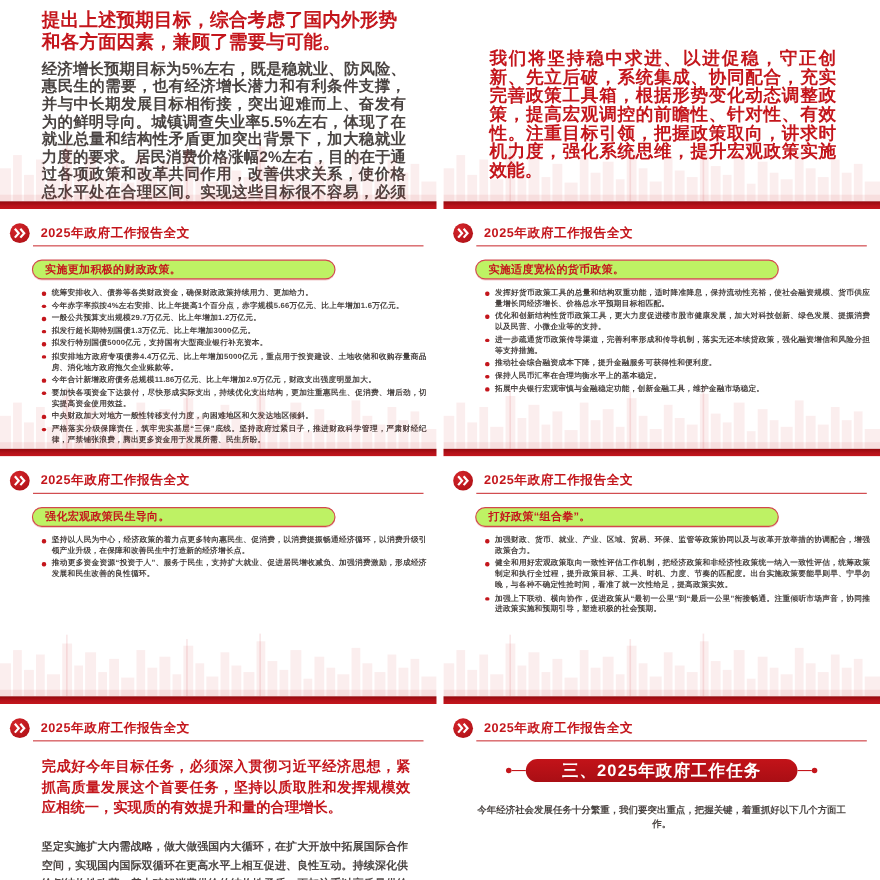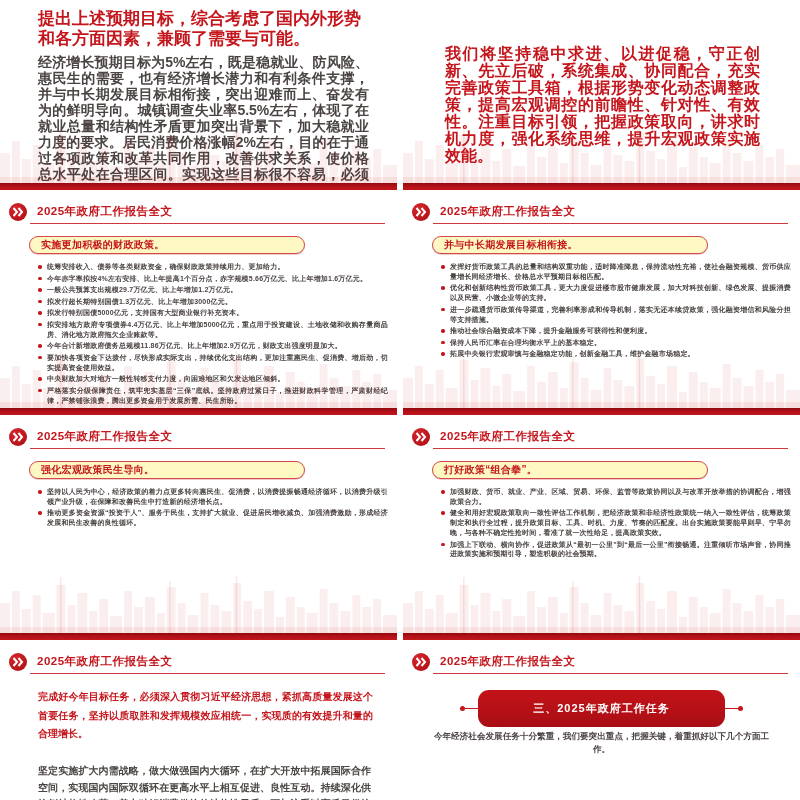--- a/index.html
+++ b/index.html
@@ -20,44 +20,44 @@
   
   .hdr{position:absolute;top:12px;left:9px;right:10px;height:24px;}
   .badge{position:absolute;left:0;top:1px;width:18px;height:18px;border-radius:50%;
          background:radial-gradient(circle at 35% 30%,#d6262c,#a80d12);display:flex;align-items:center;justify-content:center;}
   .badge svg{width:12px;height:10px;}
   .hdr-title{position:absolute;left:28px;top:2px;font-size:11.5px;font-weight:bold;color:var(--red);letter-spacing:.5px;white-space:nowrap;}
   .hdr-rule{position:absolute;left:21px;right:2px;top:21px;height:1px;background:var(--red);opacity:.85;}
 
   
   .topic{position:absolute;top:46px;left:29px;width:276px;height:18px;border:1px solid #d2484d;border-radius:10px;
-         background:#fef9c3;box-shadow:0 1px 0 rgba(196,22,28,.22);display:flex;align-items:center;}
+         background:#bef264;box-shadow:0 1px 0 rgba(196,22,28,.22);display:flex;align-items:center;}
   .topic span{padding-left:11px;font-size:10px;font-weight:bold;color:var(--red);letter-spacing:.3px;white-space:nowrap;}
 
   
   .bullets{position:absolute;top:72px;left:38px;right:9px;list-style:none;}
   .bullets li{position:relative;padding-left:9px;font-size:7px;line-height:9.8px;margin-bottom:1.8px;
               color:var(--ink);font-weight:600;text-align:justify;letter-spacing:.2px;}
   .bullets li::before{content:'';position:absolute;left:0;top:3px;width:3.5px;height:3.5px;border-radius:50%;background:var(--red);}
 
   
   .s0-title{position:absolute;top:44px;left:38px;right:26px;font-size:17px;line-height:19.5px;font-weight:bold;color:var(--red);}
   .s0-body{position:absolute;top:89px;left:38px;right:28px;font-size:14px;line-height:16px;font-weight:600;color:var(--ink);text-align:justify;}
   
   .s1-body{position:absolute;top:80px;left:42px;right:40px;font-size:16px;line-height:17px;font-weight:bold;color:var(--red);text-align:justify;}
   
-  .s6-red{position:absolute;top:48px;left:38px;right:24px;font-size:10px;line-height:18.5px;font-weight:bold;color:var(--red);text-align:justify;}
+  .s6-red{position:absolute;top:48px;left:38px;right:24px;font-size:13px;line-height:18.5px;font-weight:bold;color:var(--red);text-align:justify;}
   .s6-body{position:absolute;top:123px;left:38px;right:26px;font-size:10px;line-height:16.5px;font-weight:600;color:var(--ink);text-align:justify;}
   
   .banner-row{position:absolute;top:50px;left:0;right:0;display:flex;align-items:center;justify-content:center;}
   .b-dot{width:5px;height:5px;border-radius:50%;background:var(--red);}
   .b-line{width:13px;height:1px;background:var(--red);}
-  .b-pill{min-width:247px;height:37px;padding:0 16px;border-radius:11px;
+  .b-pill{min-width:247px;height:21px;padding:0 16px;border-radius:11px;
           background:linear-gradient(180deg,#c31319 0%,#a90e14 100%);
-          color:#fff;font-size:11px;font-weight:bold;letter-spacing:1px;
+          color:#fff;font-size:15px;font-weight:bold;letter-spacing:1px;
           display:flex;align-items:center;justify-content:center;white-space:nowrap;}
   .s7-body{position:absolute;top:90px;left:24px;right:24px;text-align:center;font-size:8.6px;line-height:13px;font-weight:700;color:var(--ink);}
 </style>
 </head>
 <body>
 
 <div class="canvas">
   <div class="grid">
 
     <div class="slide">
@@ -231,21 +231,21 @@
         <div class="badge">
           <svg viewBox="0 0 12 10">
               <path d="M1.5 1 L5 5 L1.5 9" fill="none" stroke="#fff" stroke-width="2"></path>
               <path d="M6.5 1 L10 5 L6.5 9" fill="none" stroke="#fff" stroke-width="2"></path>
             </svg>
         </div>
         <div class="hdr-title">2025年政府工作报告全文</div>
         <div class="hdr-rule"></div>
       </div>
       <div class="topic">
-          <span>并与中长期发展目标相衔接。</span>
+          <span>实施适度宽松的货币政策。</span>
         </div>
       <ul class="bullets">
           <li>发挥好货币政策工具的总量和结构双重功能，适时降准降息，保持流动性充裕，使社会融资规模、货币供应量增长同经济增长、价格总水平预期目标相匹配。</li>
           <li>优化和创新结构性货币政策工具，更大力度促进楼市股市健康发展，加大对科技创新、绿色发展、提振消费以及民营、小微企业等的支持。</li>
           <li>进一步疏通货币政策传导渠道，完善利率形成和传导机制，落实无还本续贷政策，强化融资增信和风险分担等支持措施。</li>
           <li>推动社会综合融资成本下降，提升金融服务可获得性和便利度。</li>
           <li>保持人民币汇率在合理均衡水平上的基本稳定。</li>
           <li>拓展中央银行宏观审慎与金融稳定功能，创新金融工具，维护金融市场稳定。</li>
         </ul>
       <svg class="skyline" viewBox="0 0 400 58" preserveAspectRatio="none">

